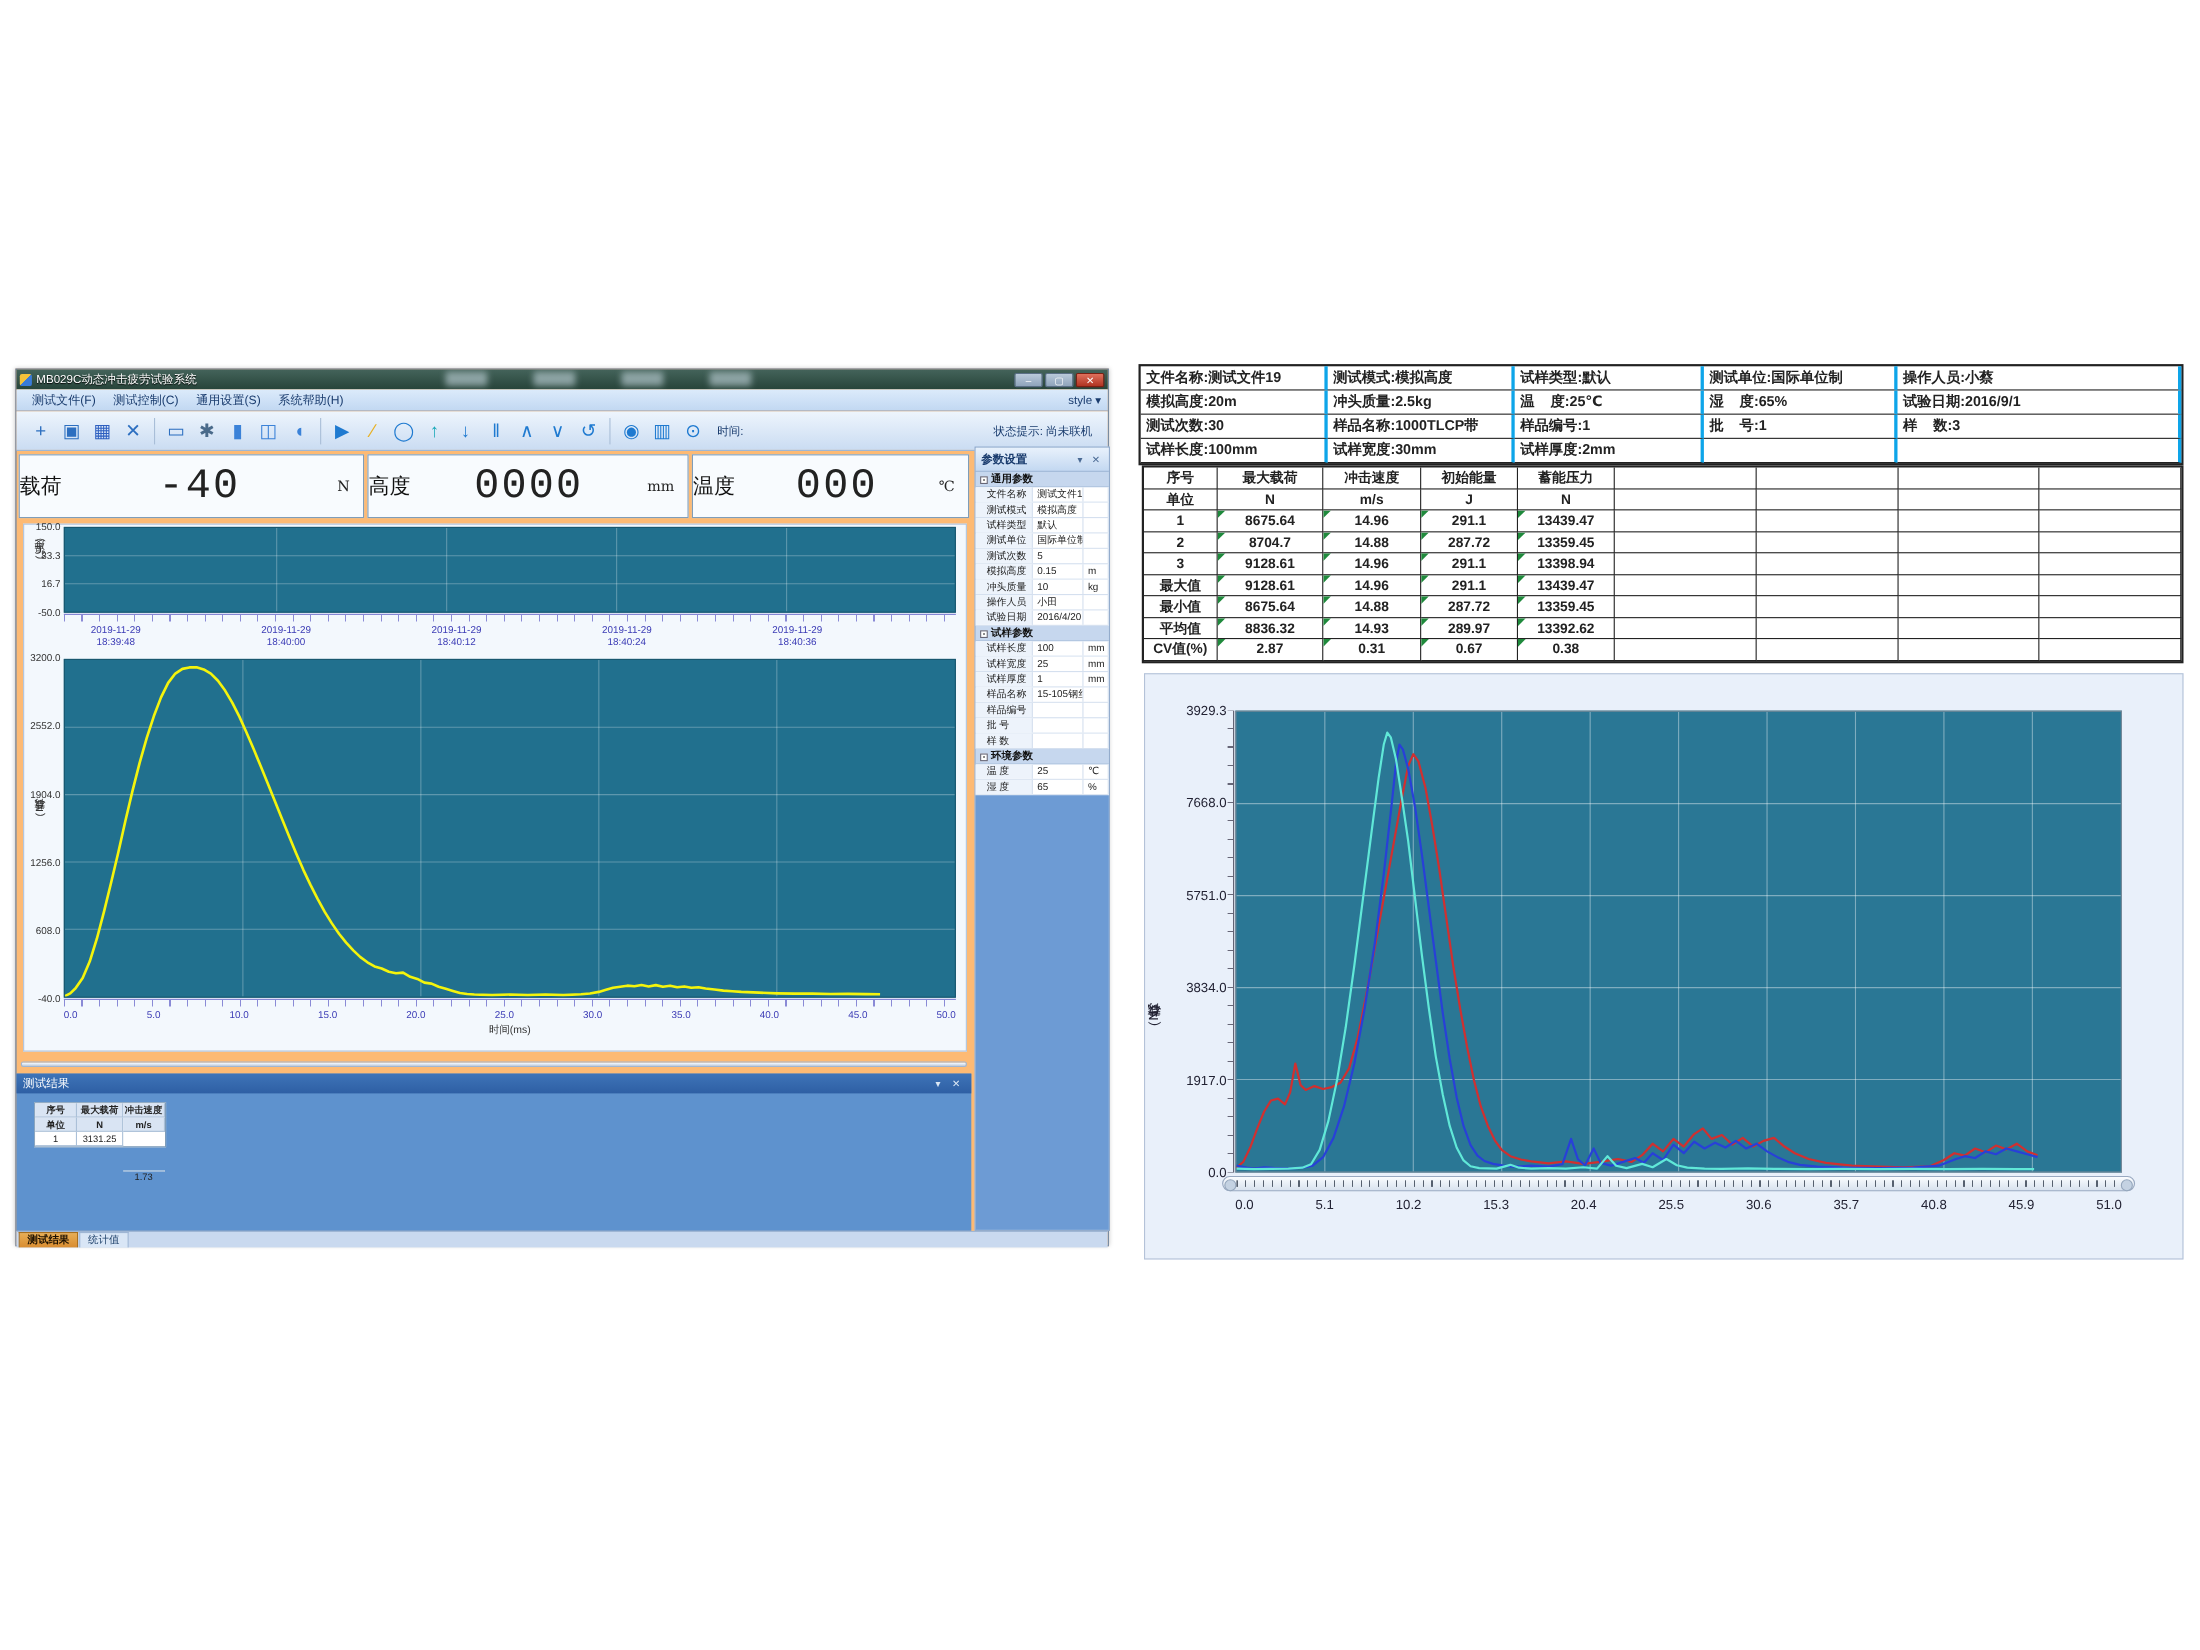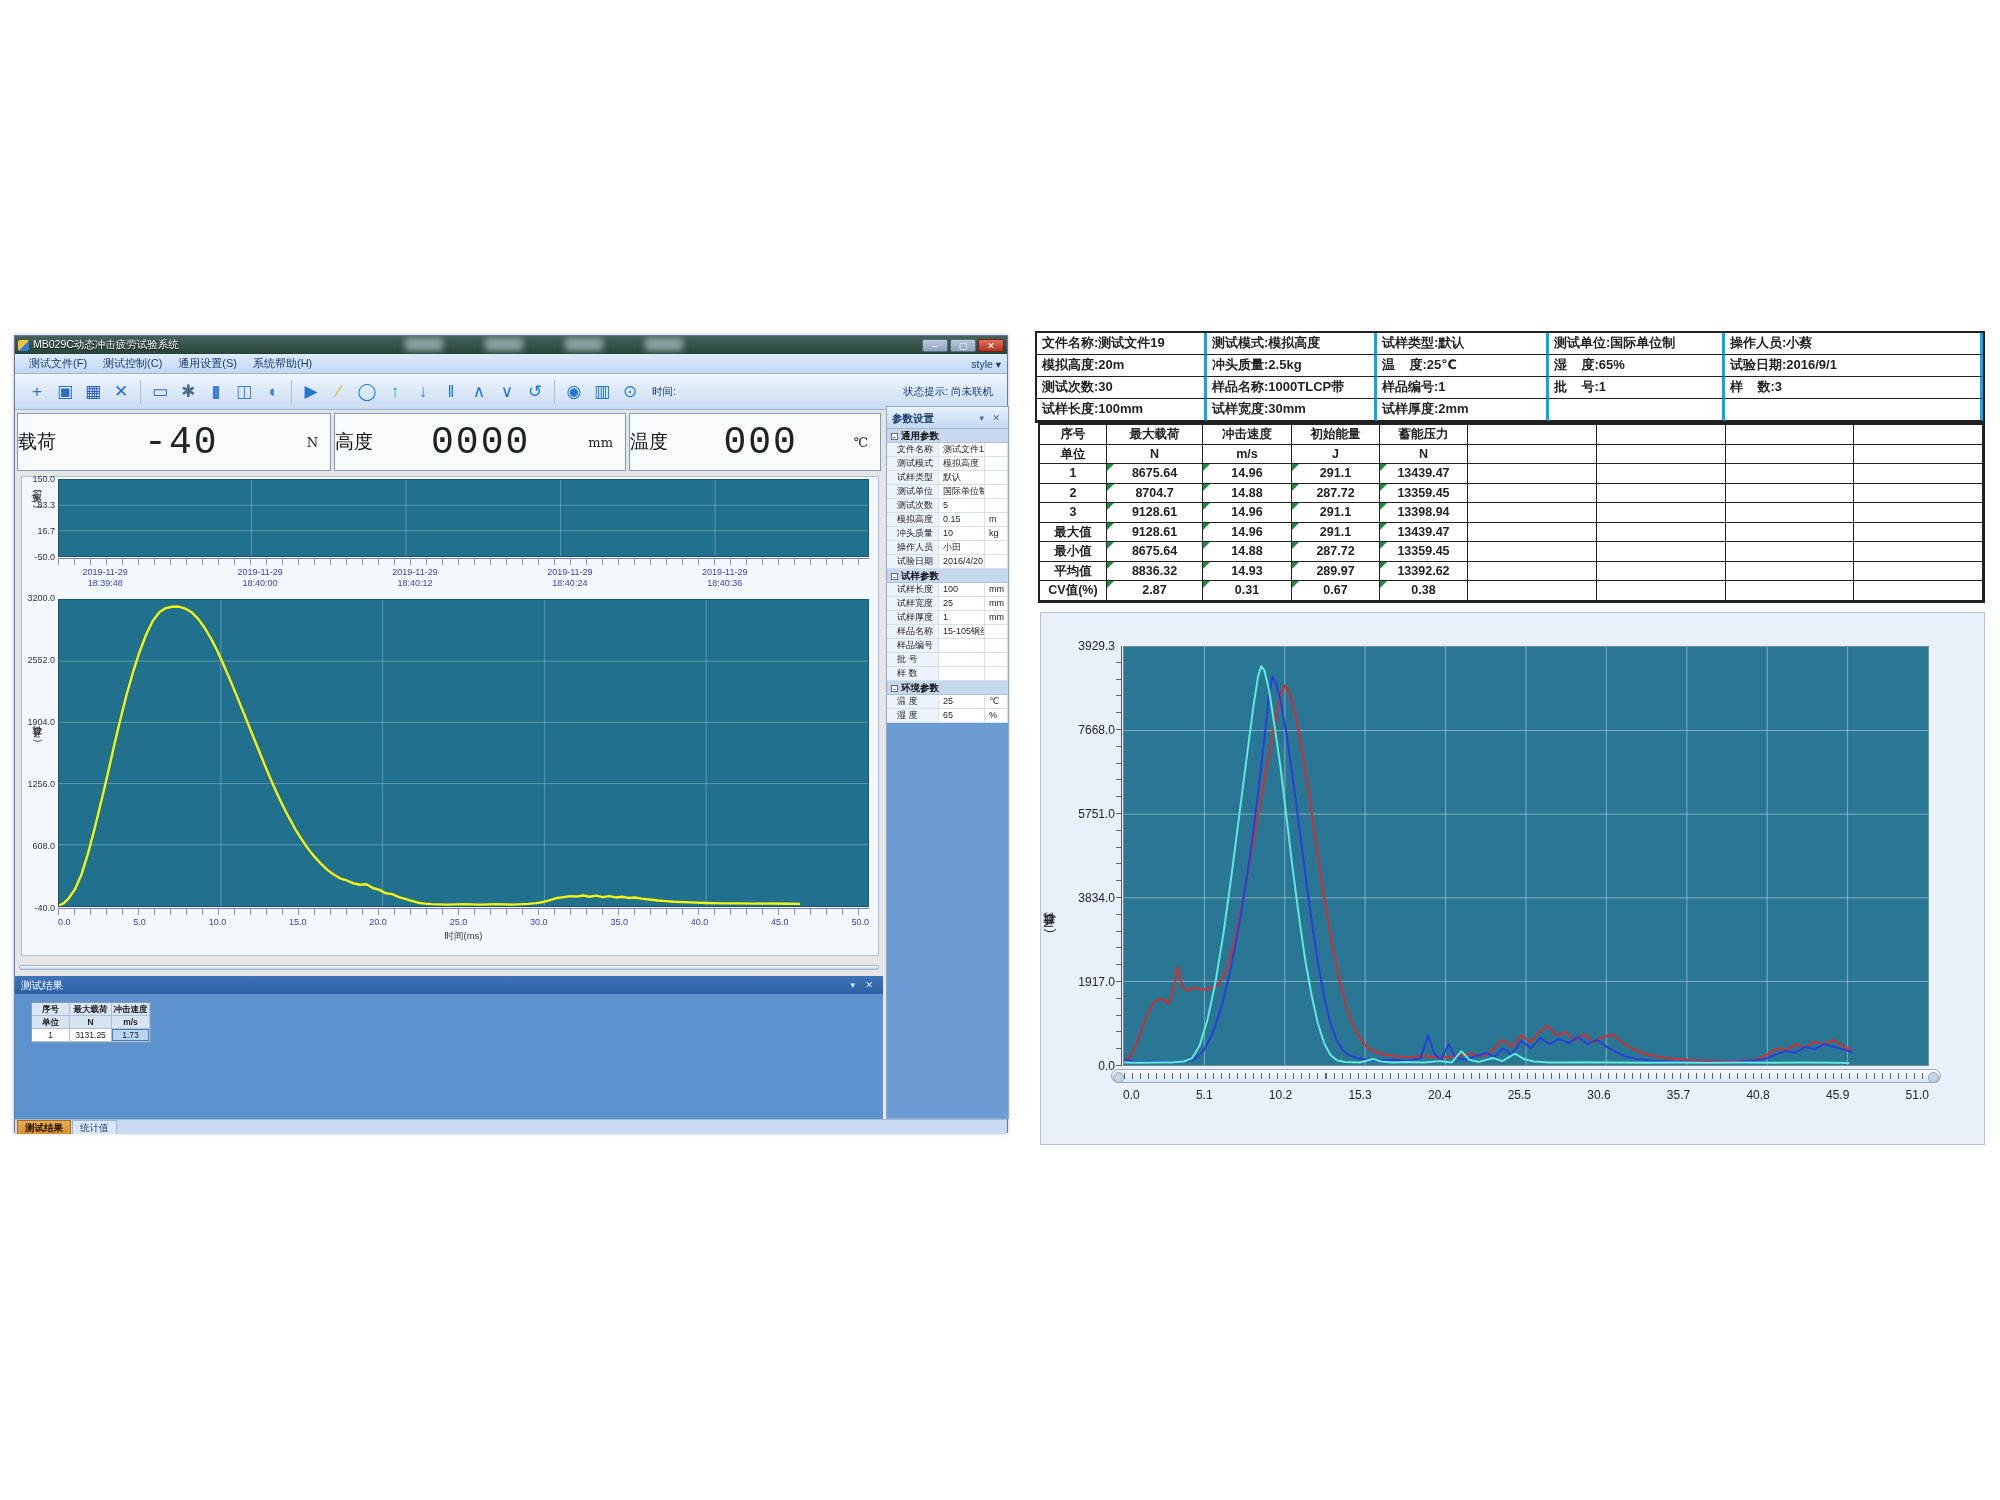--- a/index.html
+++ b/index.html
@@ -2,21 +2,21 @@
 <html><head>
 <meta charset="utf-8">
 <style>
   * { box-sizing: border-box; margin: 0; padding: 0; }
   html,body { width:2000px; height:1500px; background:#fff; overflow:hidden;
     font-family:"Liberation Sans","DejaVu Sans",sans-serif; }
   .canvas { position:relative; width:2000px; height:1500px; background:#fff; }
 
   
   .window { position:absolute; left:14px; top:335px; width:994px; height:798px;
-    background:#e5e5e5; border:1px solid #5C7FA8; box-shadow:0 0 4px rgba(0,0,0,.25); }
+    background:#fdba74; border:1px solid #5C7FA8; box-shadow:0 0 4px rgba(0,0,0,.25); }
   .titlebar { position:absolute; left:0; top:0; width:100%; height:18px; overflow:hidden;
     background:linear-gradient(#44635a,#27443a); display:flex; align-items:center; padding:0 3px; }
   .blob { position:absolute; top:2px; width:38px; height:13px; background:rgba(210,225,235,.55); filter:blur(3px); border-radius:2px; }
   .app-icon { width:11px; height:11px; margin-right:4px; border-radius:2px;
     background:linear-gradient(135deg,#f3c23a 50%,#3a7bd8 50%); flex:none; }
   .title-text { color:#fff; font-size:10.5px; text-shadow:0 1px 1px #000; white-space:nowrap; z-index:2; }
   .win-controls { margin-left:auto; display:flex; gap:2px; z-index:2; }
   .wc { width:26px; height:13px; font-size:9px; line-height:12px; text-align:center; color:#fff;
     background:linear-gradient(#b9c9da,#8fa4bb); border:1px solid #5a6f86; border-radius:2px; }
   .wc.close { background:linear-gradient(#e0705c,#b03422); border-color:#7c1f12; }
@@ -65,21 +65,21 @@
 
   .results-panel { position:absolute; left:0; top:640px; width:868px; height:143px; background:#5E92CE; }
   .rp-title { height:18px; background:linear-gradient(#3E74B8,#2E5FA4); color:#fff; font-size:10.5px;
     line-height:18px; padding:0 6px; display:flex; }
   .rp-title .pins { margin-left:auto; color:#dce8f5; font-size:9px; letter-spacing:4px; }
   .lr-table { position:absolute; left:16px; top:26px; display:grid; grid-template-columns:38px 42px 38px;
     grid-auto-rows:13px; background:#fff; border:1px solid #7f9db9; }
   .lr-cell { border-right:1px solid #ABC0D8; border-bottom:1px solid #ABC0D8; font-size:8.5px;
     text-align:center; line-height:12px; color:#222; background:#fff; }
   .lr-cell.hdr { background:#D9E4F3; font-weight:bold; }
-  .lr-cell.sel { background:#B8D4F0; box-shadow:inset 0 0 0 1px #4C80BC; }
+  .lr-cell.sel { background:#B8D4F0; box-shadow:inset 0 0 0 1px #4C80BC;margin-top:35px; }
 
   .tab-strip { position:absolute; left:0; top:783px; width:992px; height:15px; background:#C9D9EF;
     border-top:1px solid #9FB6D4; display:flex; align-items:flex-end; padding-left:2px; }
   .tab { font-size:9.5px; padding:0 7px; height:14px; line-height:13px; border:1px solid #9FB6D4;
     border-bottom:none; background:#D9E6F6; color:#23456e; margin-right:1px; }
   .tab.active { background:linear-gradient(#E8AE55,#D88C30); border-color:#A86F1E; color:#1d1100; font-weight:bold; }
 
   .params-panel { position:absolute; left:871px; top:70px; width:123px; height:713px;
     background:#BDD3EE; border:1px solid #8FA8C8; }
   .pp-title { height:22px; background:linear-gradient(#E8F1FC,#C3D8F1); border-bottom:1px solid #9FB6D4;

